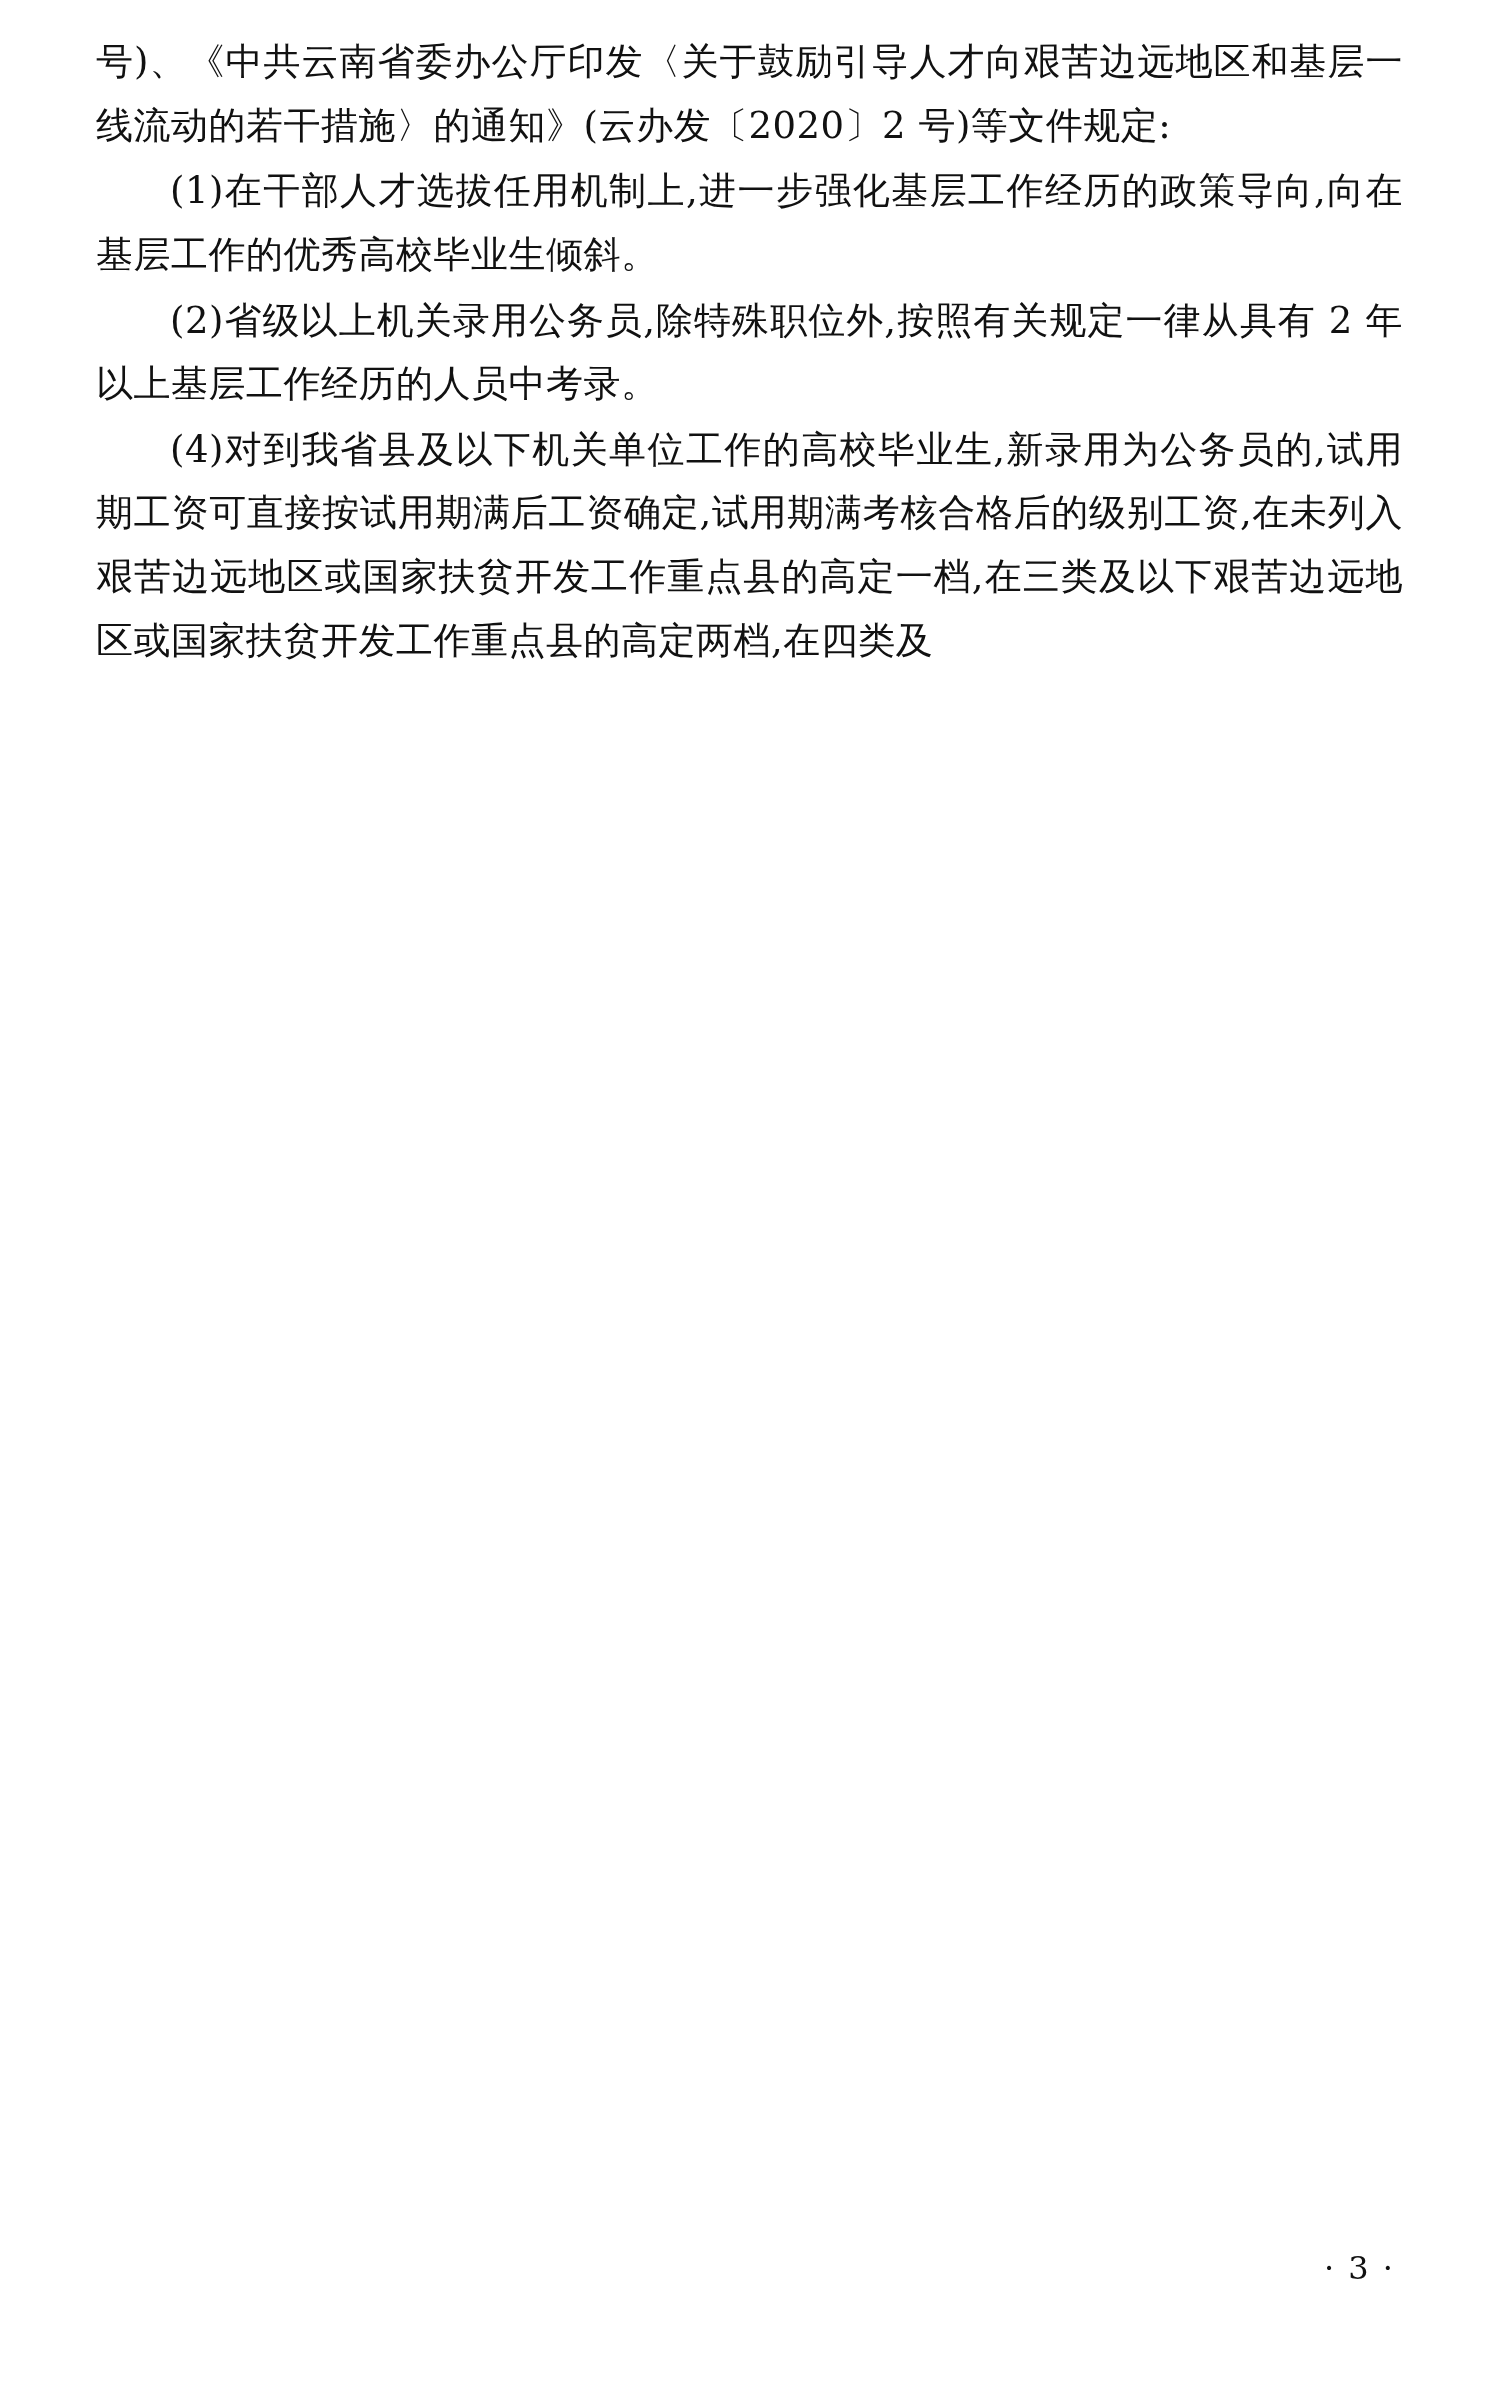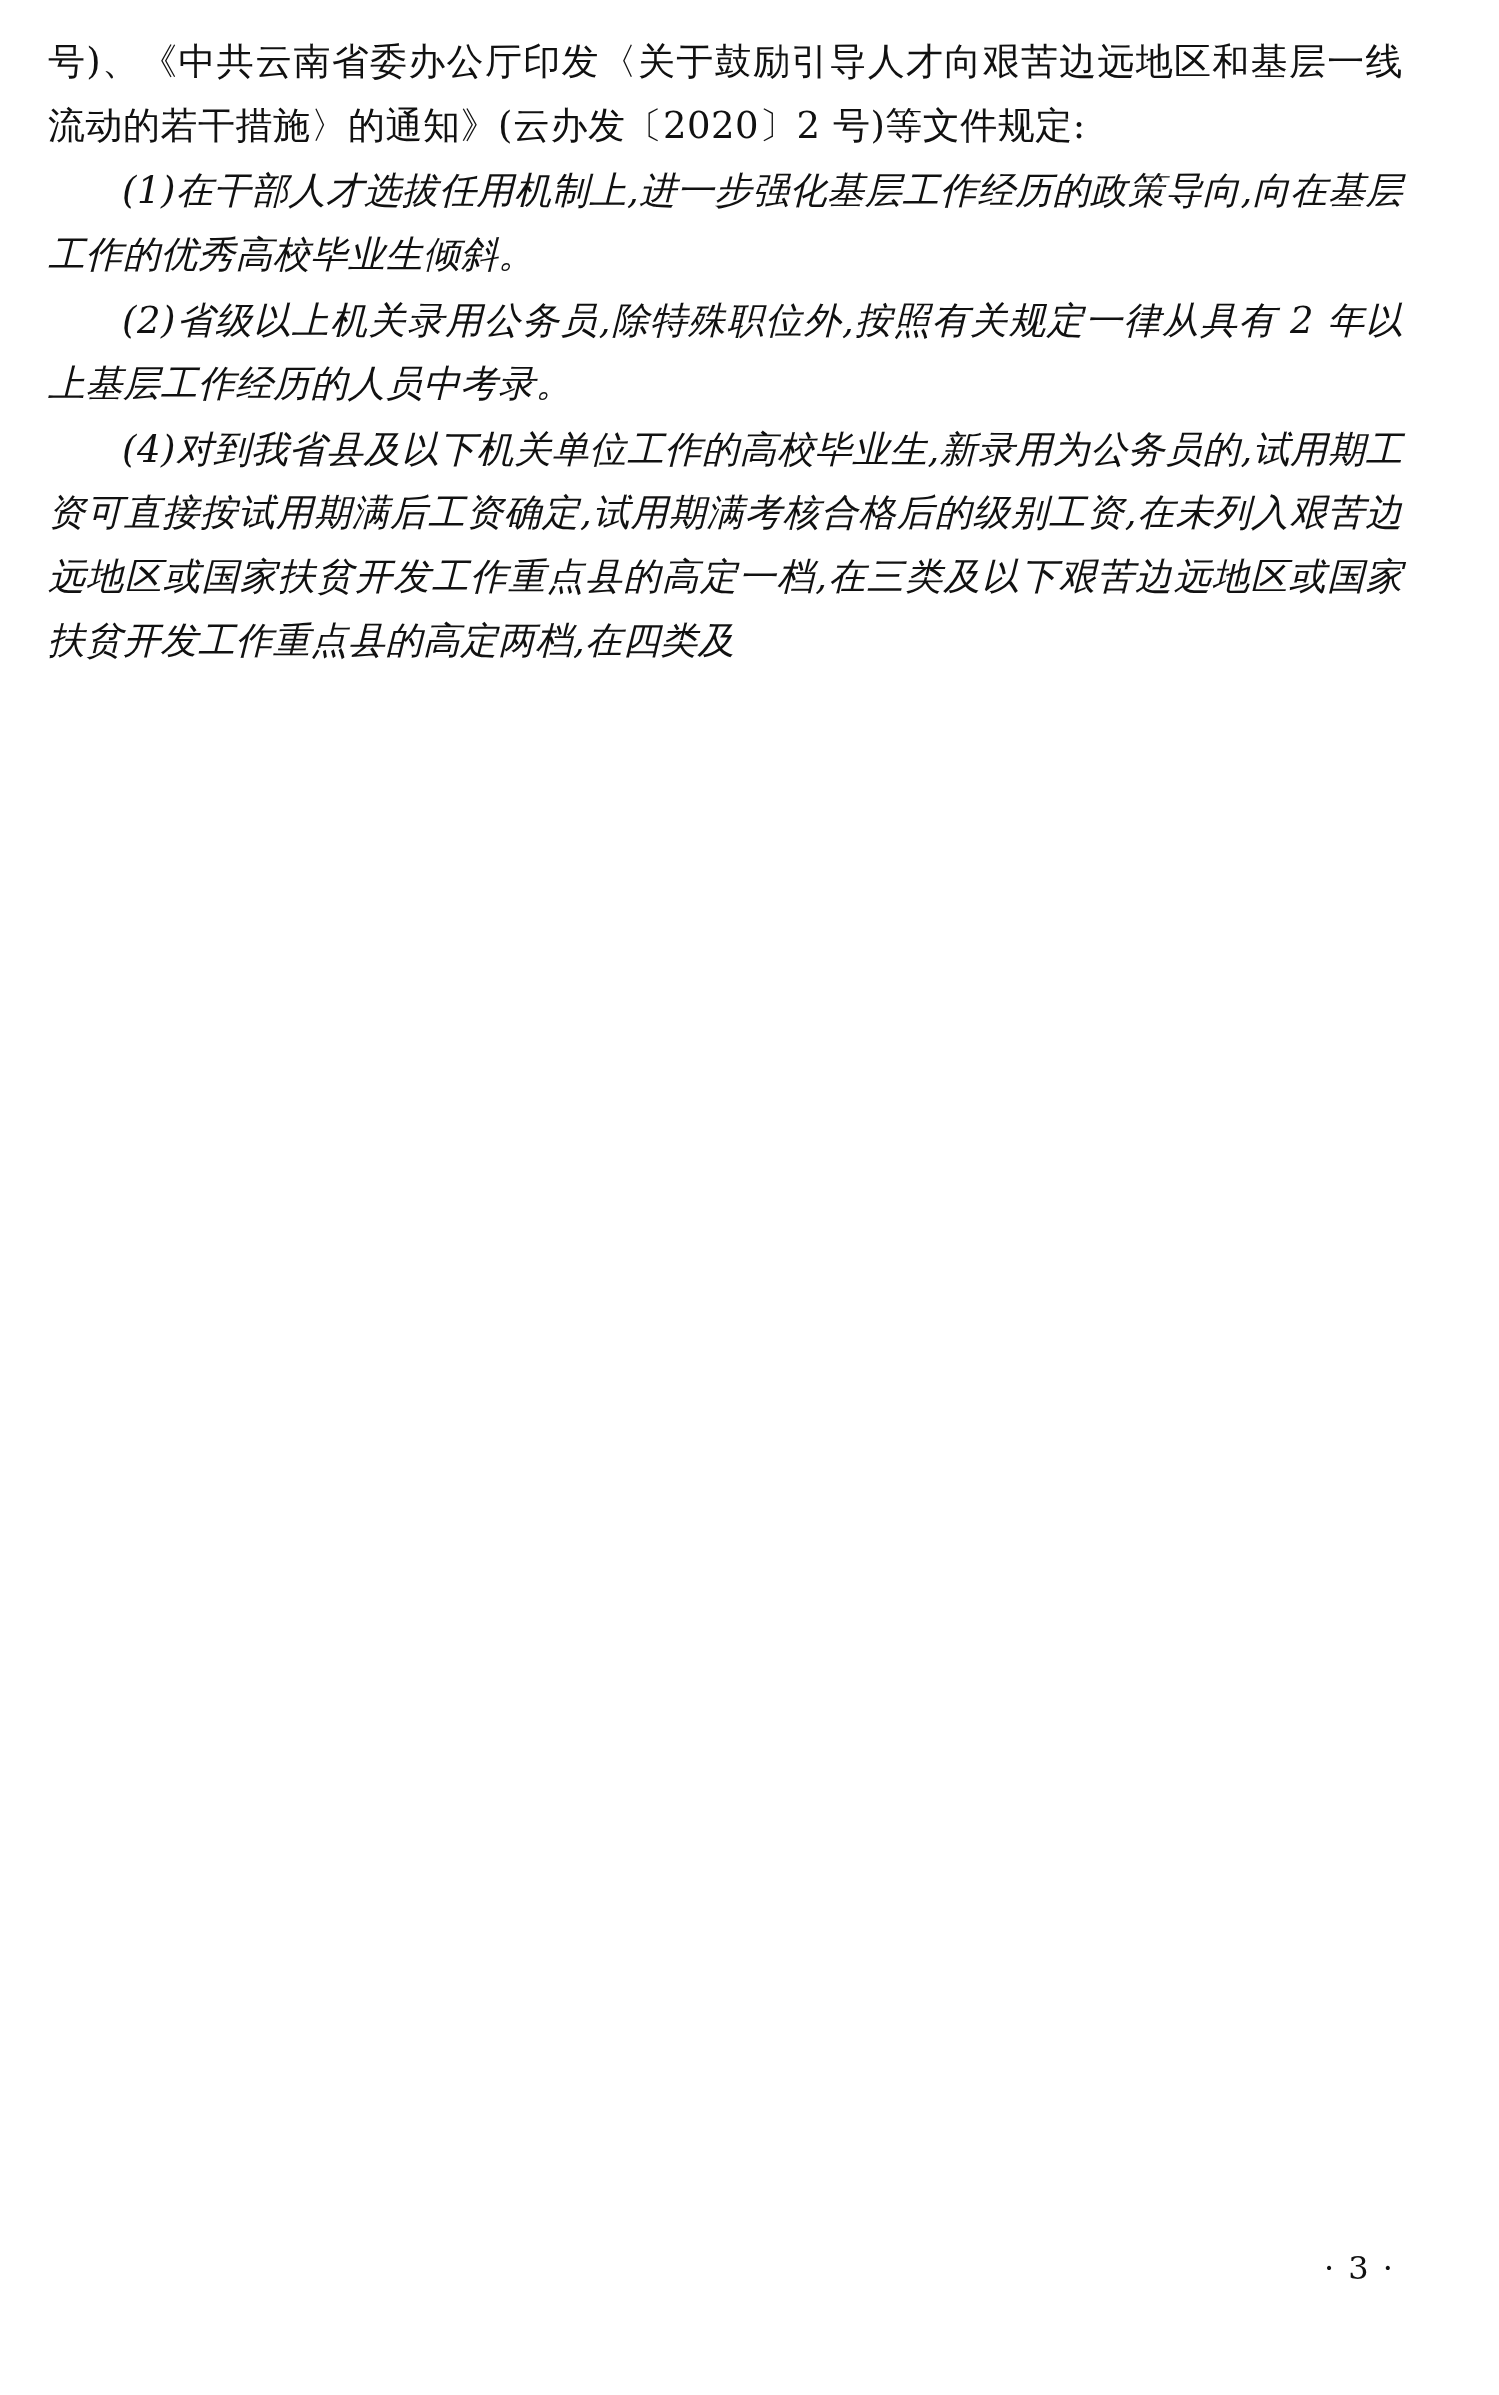--- a/index.html
+++ b/index.html
@@ -13,34 +13,33 @@
     font-family: "DejaVu Serif", "Liberation Serif", serif;
     color: #111111;
     position: relative;
     overflow: hidden;
   }
   .page {
     position: relative;
     width: 1499px;
     height: 2329px;
     box-sizing: border-box;
-    padding: 30px 96px 0 48px;
+    padding: 30px 96px 0 96px;
   }
   .para {
     font-size: 37px;
     line-height: 1.72;
     text-align: justify;
     text-justify: inter-ideograph;
     margin: 0 0 2px 0;
     letter-spacing: 0.5px;
     word-break: break-all;
   }
   .indent {
     text-indent: 74px;
-    font-style: italic;
   }
   .noindent {
     text-indent: 0;
   }
   .qhead {
     font-size: 37px;
     line-height: 1.72;
     font-weight: bold;
     text-indent: 74px;
     margin: 22px 0 2px 0;

